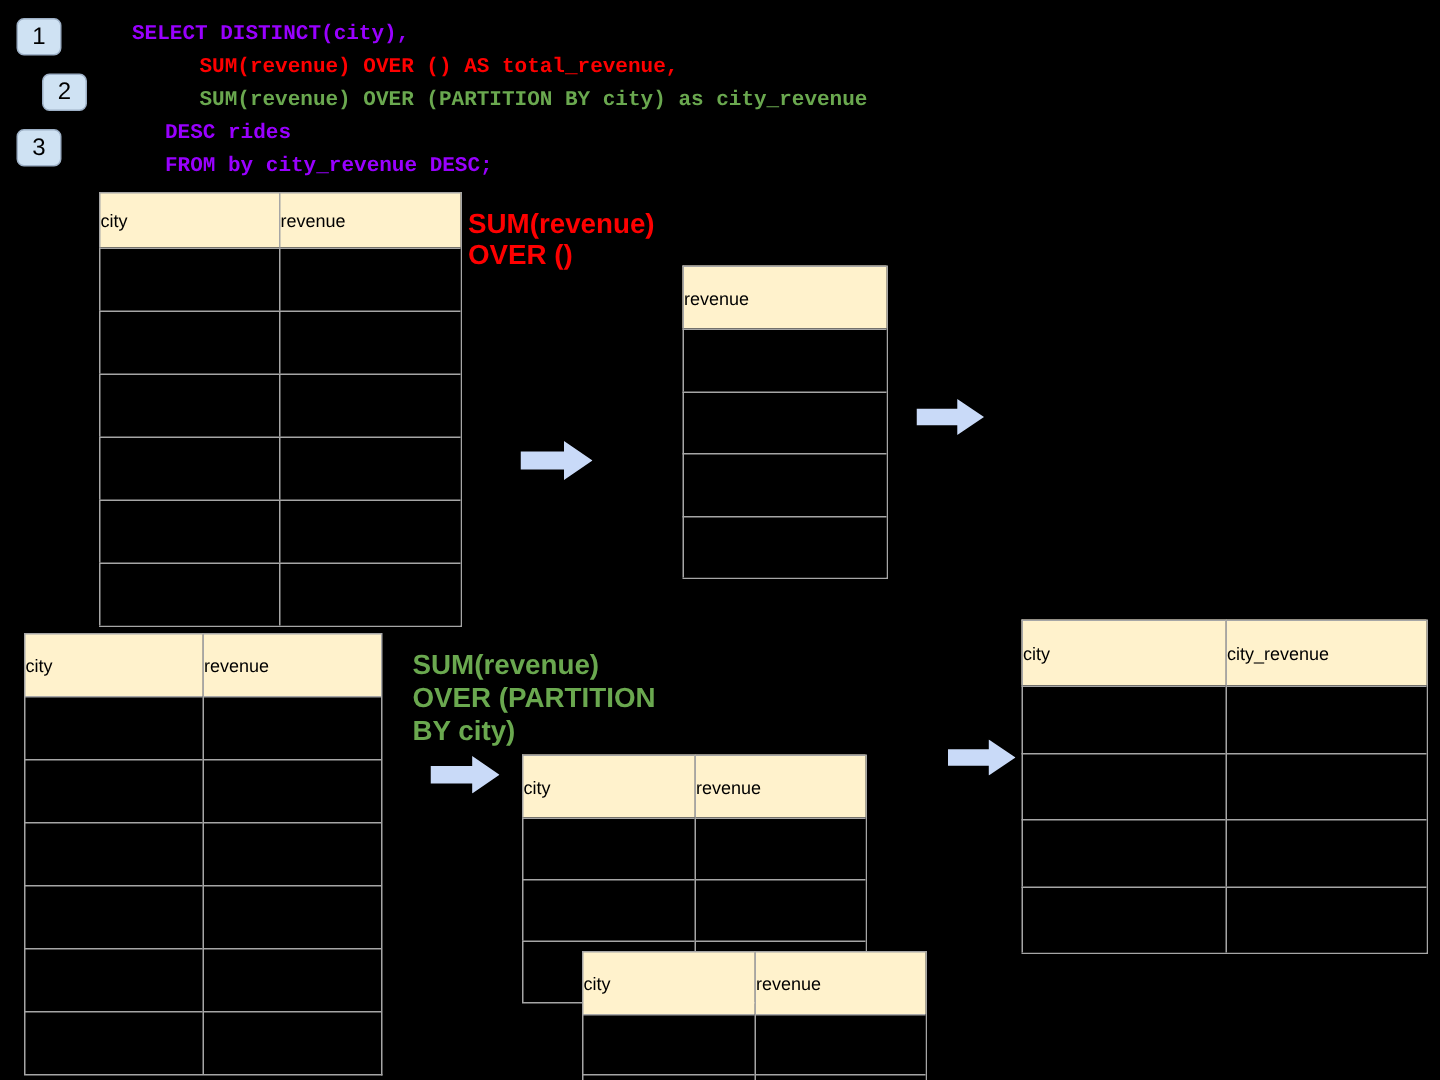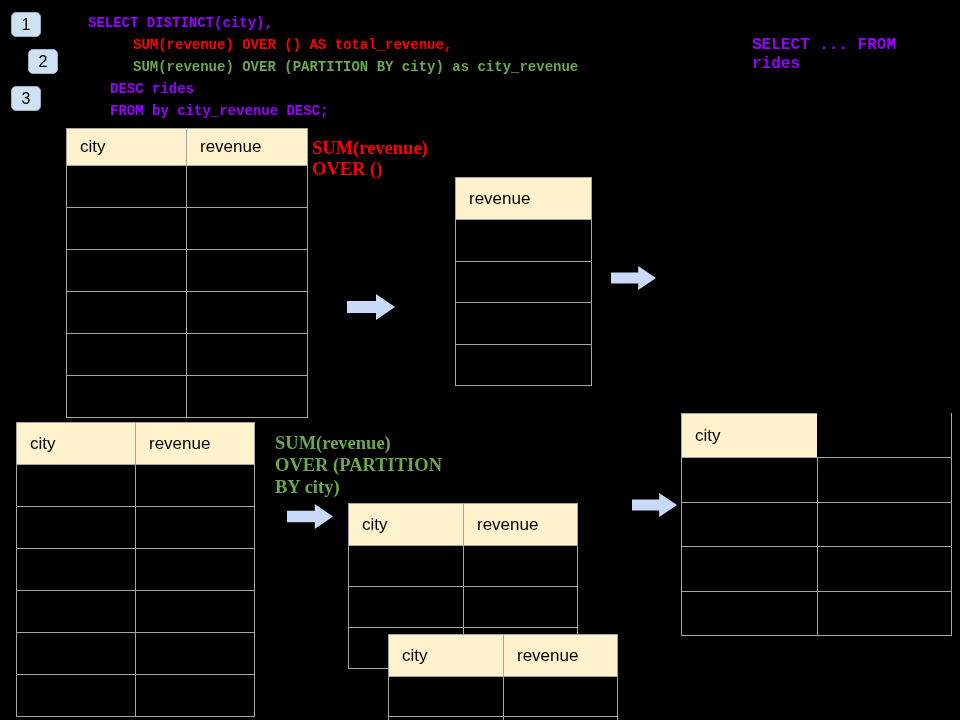--- a/index.html
+++ b/index.html
@@ -35,36 +35,36 @@
   .c-green  { color:var(--sql-green,#6aa84f); }
   
   .note {
     position:absolute; left:752px; top:36px; white-space:pre-line;
     font-family:"Liberation Mono",monospace; font-weight:bold;
     font-size:16px; line-height:19px; color:var(--sql-purple,#9900ff);
   }
   
   .fn-label {
     position:absolute; white-space:pre-line;
-    font-family:Liberation Serif, serif; font-weight:bold;
+    font-family:Liberation Sans, sans-serif; font-weight:bold;
     font-size:18.5px;
   }
   .lab-total { left:312px; top:138px; line-height:21px; color:var(--sql-red,#fe0000); }
   .lab-part  { left:275px; top:432px; line-height:22px; color:var(--sql-green,#6aa84f); }
   
   .dtable {
     position:absolute;
     border-right:1px solid var(--grid-line,#a6a6a6);
     border-bottom:1px solid var(--grid-line,#a6a6a6);
   }
   .dtable .thead, .dtable .tr { display:grid; grid-template-columns:var(--cols); }
   .dtable .th {
     height:var(--headh); box-sizing:border-box;
     background:var(--header-fill,#fff2cc); color:var(--table-text,#000);
-    font-size:17px; display:flex; align-items:center; padding-left:13px;
+    font-size:12px; display:flex; align-items:center; 
     border-left:1px solid var(--grid-line,#a6a6a6);
     border-top:1px solid var(--grid-line,#a6a6a6);
     text-align:right;
   }
   .dtable .td {
     height:var(--rowh); box-sizing:border-box; background:#000;
     border-left:1px solid var(--grid-line,#a6a6a6);
     border-top:1px solid var(--grid-line,#a6a6a6);
   }
   .t-a { left:66px;  top:128px; --cols:120px 121px; --headh:37px; --rowh:42px; }
@@ -91,22 +91,20 @@
   <div class="badge b3">3</div>
 
   <div>
     <div class="sql-line l1 c-purple">SELECT DISTINCT(city),</div>
     <div class="sql-line l2 c-red">SUM(revenue) OVER () AS total_revenue,</div>
     <div class="sql-line l3 c-green">SUM(revenue) OVER (PARTITION BY city) as city_revenue</div>
     <div class="sql-line l4 c-purple">DESC rides</div>
     <div class="sql-line l5 c-purple">FROM by city_revenue DESC;</div>
   </div>
 
-  <div class="note">SELECT ... FROM
-rides</div>
 
   <div class="fn-label lab-total">SUM(revenue)
 OVER ()</div>
   <div class="fn-label lab-part">SUM(revenue)
 OVER (PARTITION
 BY city)</div>
 
   <div class="dtable t-a">
       <div class="thead">
         <div class="th">city</div>
@@ -212,20 +210,21 @@
         <div class="td"></div>
       </div>
       <div class="tr">
         <div class="td"></div>
         <div class="td"></div>
       </div>
     </div>
   <div class="dtable t-f">
       <div class="thead">
         <div class="th">city</div>
+        <div class="th">city_revenue</div>
       </div>
       <div class="tr">
         <div class="td"></div>
         <div class="td"></div>
       </div>
       <div class="tr">
         <div class="td"></div>
         <div class="td"></div>
       </div>
       <div class="tr">

